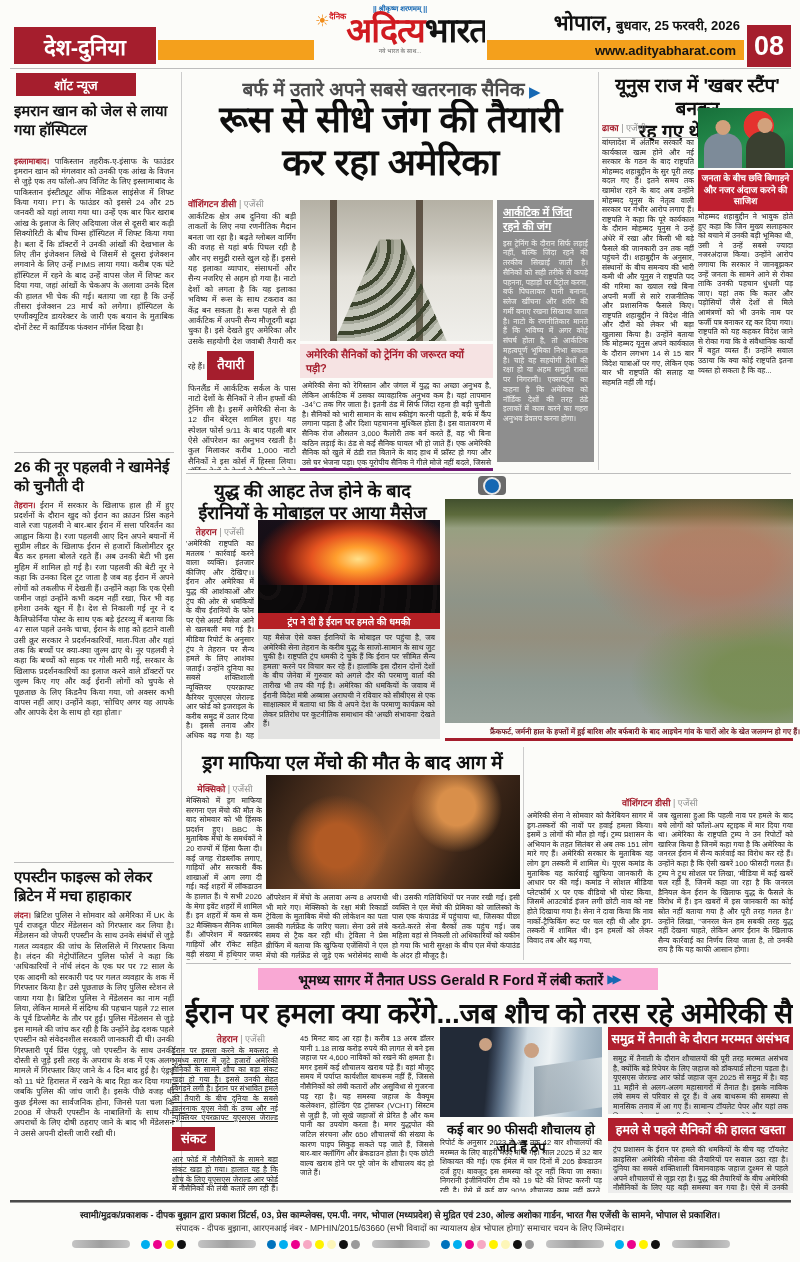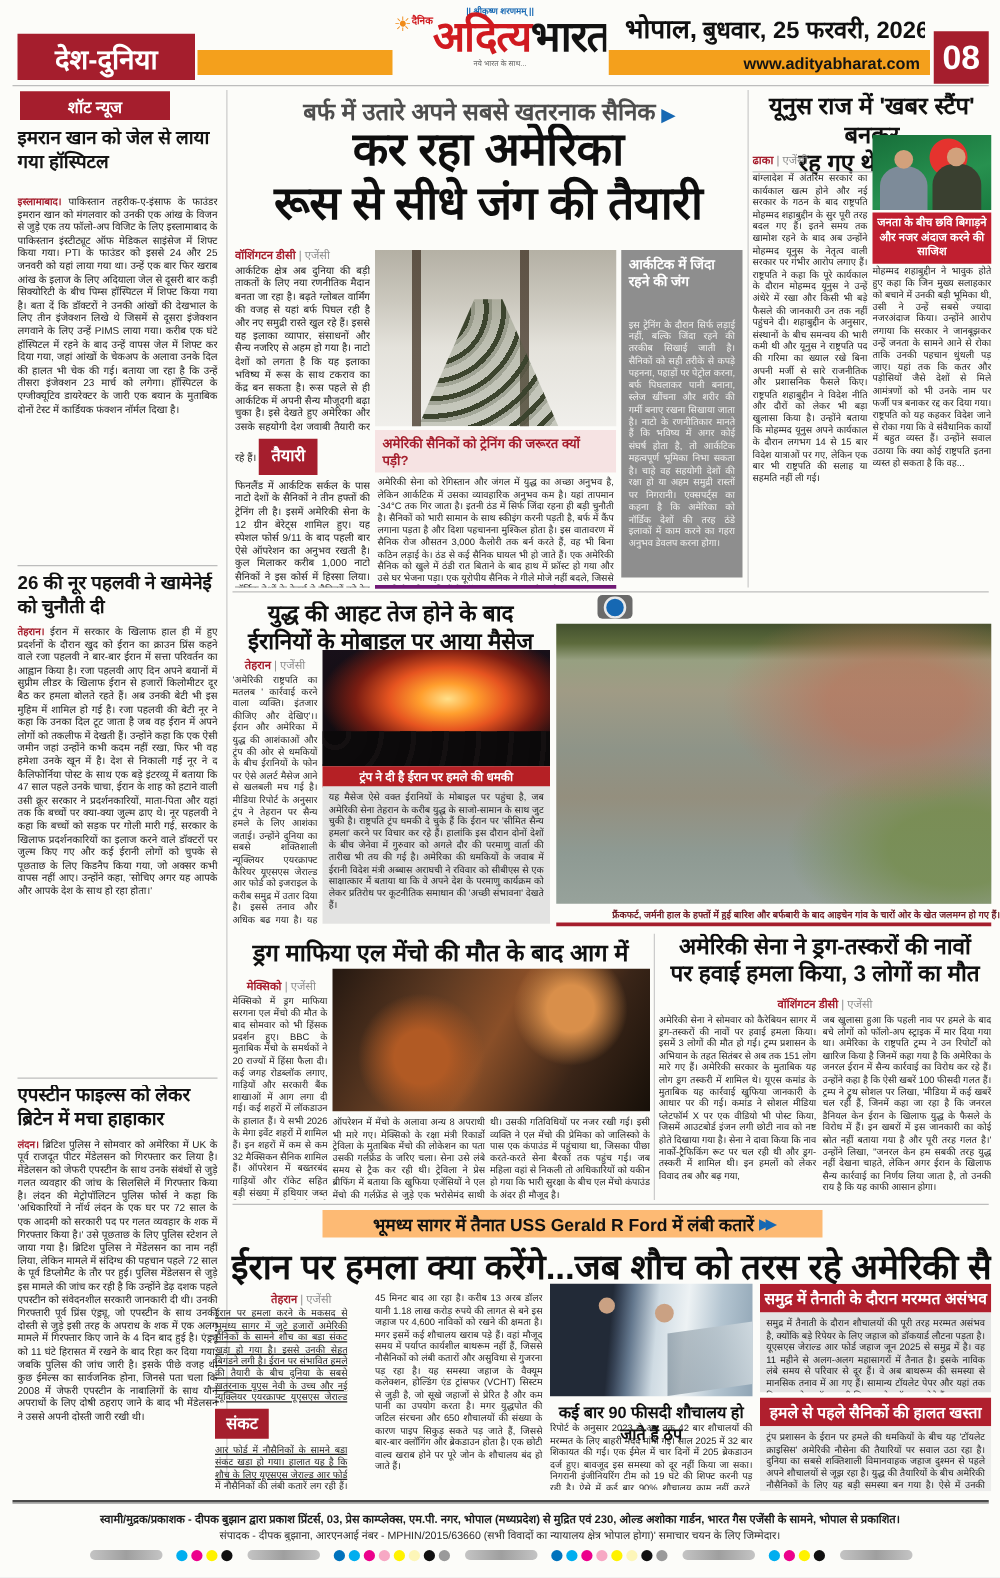--- a/index.html
+++ b/index.html
@@ -18,21 +18,21 @@
   .dateline { font-size:9px; color:#8d8d8d; }
   .dl-place { color:#a51e2d; font-weight:bold; }
   .title-sm { font-weight:bold; color:#141414; font-size:15px; line-height:1.25; }
   .headline-main { font-weight:bold; color:#0e0e0e; font-size:37px; line-height:1.16; letter-spacing:-0.5px; }
   .headline-mid { font-weight:bold; color:#101010; font-size:19px; line-height:1.22; }
   .kicker { font-weight:bold; color:#4e4e4e; font-size:19px; }
   .arrow { color:#1668b3; font-size:15px; vertical-align:middle; }
   .label-box { display:inline-block; background:#a51e2d; color:#fff; font-weight:bold; font-size:13px;
                padding:6px 10px; margin:4px 0; }
   .gray-box { background:#8e8e8e; color:#f4f4f2; padding:6px 6px; }
-  .gray-box h4 { color:#ffffff; font-size:11px; line-height:1.25; margin-bottom:21px; }
+  .gray-box h4 { color:#ffffff; font-size:11px; line-height:1.25; margin-bottom:5px;text-decoration:underline; }
   .caption-strip { background:#f6e3e3; color:#a51e2d; font-weight:bold; font-size:10.5px; padding:3px 6px; }
   .photo { background-color:#888; }
   
   .photo-soldiers { background:
       repeating-linear-gradient(90deg, rgba(64,50,36,0) 0 30px, rgba(64,50,36,.75) 30px 37px, rgba(64,50,36,0) 37px 86px),
       linear-gradient(180deg,#b4b0a4 0%,#ccc9bf 30%,#e4e2db 55%,#f0efeb 100%); }
   .soldier-line { position:absolute; left:18%; bottom:0; width:58%; height:72%;
       clip-path:polygon(40% 0,60% 0,100% 100%,0 100%);
       background: repeating-radial-gradient(circle at 10px 8px, #3c442e 0 4px, rgba(60,68,46,.25) 4px 7px, transparent 7px 14px), #55604344; }
   .photo-bangladesh { background:
@@ -87,21 +87,21 @@
   </div>
   <div class="abs" style="left:315px;top:4px;width:170px;height:60px;text-align:center;">
     <div style="font-size:7px;color:#1668b3;font-weight:bold;">|| श्रीकृष्ण शरणमम् ||</div>
     <div style="line-height:1;white-space:nowrap;">
       <span style="color:#f08c1a;font-size:16px;vertical-align:top;">☀</span><span style="color:#d01a20;font-size:8px;font-weight:bold;vertical-align:top;">दैनिक</span><span class="logo-first">अदित्य</span><span class="logo-second">भारत</span>
     </div>
     <div style="font-size:6px;color:#666;">नये भारत के साथ...</div>
   </div>
   <div class="abs" style="left:500px;top:8px;width:240px;text-align:right;white-space:nowrap;">
     <span class="bold" style="font-size:21px;color:#101010;">भोपाल,</span>
-    <span class="bold" style="font-size:19px;color:#101010;">बुधवार, 25 फरवरी, 2026</span>
+    <span class="bold" style="font-size:13px;color:#101010;">बुधवार, 25 फरवरी, 2026</span>
   </div>
   <div class="abs maroon-bg" style="left:747px;top:25px;width:44px;height:42px;display:flex;align-items:center;justify-content:center;">
     <span class="white bold" style="font-size:27px;">08</span>
   </div>
   <div class="abs rule-h" style="left:10px;top:68px;width:781px;"></div>
 
   <div class="abs rule-v" style="left:181px;top:72px;height:1116px;"></div>
 
   <div class="abs maroon-bg" style="left:16px;top:73px;width:120px;height:23px;display:flex;align-items:center;justify-content:center;">
     <span class="white bold" style="font-size:13px;">शॉट न्यूज</span>
@@ -131,22 +131,22 @@
       <span class="dl-place" style="font-size:8px;">लंदन।</span>
       <span>ब्रिटिश पुलिस ने सोमवार को अमेरिका में UK के पूर्व राजदूत पीटर मेंडेलसन को गिरफ्तार कर लिया है। मेंडेलसन को जेफरी एपस्टीन के साथ उनके संबंधों से जुड़े गलत व्यवहार की जांच के सिलसिले में गिरफ्तार किया है। लंदन की मेट्रोपॉलिटन पुलिस फोर्स ने कहा कि 'अधिकारियों ने नॉर्थ लंदन के एक घर पर 72 साल के एक आदमी को सरकारी पद पर गलत व्यवहार के शक में गिरफ्तार किया है।' उसे पूछताछ के लिए पुलिस स्टेशन ले जाया गया है। ब्रिटिश पुलिस ने मेंडेलसन का नाम नहीं लिया, लेकिन मामले में संदिग्ध की पहचान पहले 72 साल के पूर्व डिप्लोमैट के तौर पर हुई। पुलिस मेंडेलसन से जुड़े इस मामले की जांच कर रही है कि उन्होंने डेढ़ दशक पहले एपस्टीन को संवेदनशील सरकारी जानकारी दी थी। उनकी गिरफ्तारी पूर्व प्रिंस एंड्र्यू, जो एपस्टीन के साथ उनकी दोस्ती से जुड़े इसी तरह के अपराध के शक में एक अलग मामले में गिरफ्तार किए जाने के 4 दिन बाद हुई है। एंड्र्यू को 11 घंटे हिरासत में रखने के बाद रिहा कर दिया गया, जबकि पुलिस की जांच जारी है। इसके पीछे वजह थी कुछ ईमेल्स का सार्वजनिक होना, जिनसे पता चला कि 2008 में जेफरी एपस्टीन के नाबालिगों के साथ यौन अपराधों के लिए दोषी ठहराए जाने के बाद भी मेंडेलसन ने उससे अपनी दोस्ती जारी रखी थी।</span>
     </div>
   </div>
 
   <div class="abs ctr" style="left:188px;top:76px;width:407px;">
     <span class="kicker">बर्फ में उतारे अपने सबसे खतरनाक सैनिक</span>
     <span class="arrow">▶</span>
   </div>
   <div class="abs ctr headline-main" style="left:186px;top:99px;width:409px;">
+    <div>रूस से सीधे जंग की तैयारी</div>
     <div>कर रहा अमेरिका</div>
-    <div>रूस से सीधे जंग की तैयारी</div>
   </div>
   <div class="abs dateline" style="left:188px;top:197px;width:108px;">
     <span class="dl-place">वॉशिंगटन डीसी</span> |
     <span>एजेंसी</span>
   </div>
   <div class="abs bt" style="left:188px;top:212px;width:108px;height:258px;">
     <span>आर्कटिक क्षेत्र अब दुनिया की बड़ी ताकतों के लिए नया रणनीतिक मैदान बनता जा रहा है। बढ़ते ग्लोबल वार्मिंग की वजह से यहां बर्फ पिघल रही है और नए समुद्री रास्ते खुल रहे हैं। इससे यह इलाका व्यापार, संसाधनों और सैन्य नजरिए से अहम हो गया है। नाटो देशों को लगता है कि यह इलाका भविष्य में रूस के साथ टकराव का केंद्र बन सकता है। रूस पहले से ही आर्कटिक में अपनी सैन्य मौजूदगी बढ़ा चुका है। इसे देखते हुए अमेरिका और उसके सहयोगी देश जवाबी तैयारी कर रहे हैं।</span>
     <div class="label-box">तैयारी</div>
     <div><span>फिनलैंड में आर्कटिक सर्कल के पास नाटो देशों के सैनिकों ने तीन हफ्तों की ट्रेनिंग ली है। इसमें अमेरिकी सेना के 12 ग्रीन बेरेट्स शामिल हुए। यह स्पेशल फोर्स 9/11 के बाद पहली बार ऐसे ऑपरेशन का अनुभव रखती है। कुल मिलाकर करीब 1,000 नाटो सैनिकों ने इस कोर्स में हिस्सा लिया। नॉर्डिक देशों के ट्रेनर्स ने सैनिकों को ट्रेन किया, जिन्हें बर्फीले इलाकों में लड़ाई का लंबा अनुभव है। अब इस कोर्स में लगभग आधे सैनिक होते हैं।</span></div>
   </div>
@@ -209,34 +209,30 @@
     <span class="dl-place">मेक्सिको</span> |
     <span>एजेंसी</span>
   </div>
   <div class="abs bts" style="left:186px;top:796px;width:76px;height:164px;">मेक्सिको में ड्रग माफिया सरगना एल मेंचो की मौत के बाद सोमवार को भी हिंसक प्रदर्शन हुए। BBC के मुताबिक मेंचो के समर्थकों ने 20 राज्यों में हिंसा फैला दी। कई जगह रोडब्लॉक लगाए, गाड़ियों और सरकारी बैंक शाखाओं में आग लगा दी गई। कई शहरों में लॉकडाउन के हालात हैं। ये सभी 2026 के मेगा इवेंट शहरों में शामिल हैं। इन शहरों में कम से कम 32 मैक्सिकन सैनिक शामिल हैं। ऑपरेशन में बख्तरबंद गाड़ियों और रॉकेट सहित बड़ी संख्या में हथियार जब्त किए। जालिस्को में सेना ने रविवार को बड़े ऑपरेशन के दौरान ड्रग माफिया सरगना एल मेंचो को मार गिराया। सेना के ऑपरेशन के दौरान वह घायल हो गया था। उसे एयरलिफ्ट कर मेक्सिको सिटी ले जाया गया था, लेकिन रास्ते में उसने दम तोड़ दिया।</div>
   <div class="abs photo photo-burned" style="left:266px;top:775px;width:254px;height:114px;"></div>
   <div class="abs bts" style="left:266px;top:893px;width:122px;height:67px;">ऑपरेशन में मेंचो के अलावा अन्य 8 अपराधी भी मारे गए। मेक्सिको के रक्षा मंत्री रिकार्डो ट्रेविला के मुताबिक मेंचो की लोकेशन का पता उसकी गर्लफ्रेंड के जरिए चला। सेना उसे लंबे समय से ट्रैक कर रही थी। ट्रेविला ने प्रेस ब्रीफिंग में बताया कि खुफिया एजेंसियों ने एल मेंचो की गर्लफ्रेंड से जुड़े एक भरोसेमंद साथी की पहचान की</div>
   <div class="abs bts" style="left:392px;top:893px;width:128px;height:67px;">थी। उसकी गतिविधियों पर नजर रखी गई। इसी व्यक्ति ने एल मेंचो की प्रेमिका को जालिस्को के पास एक कंपाउंड में पहुंचाया था, जिसका पीछा करते-करते सेना बैरकों तक पहुंच गई। जब महिला वहां से निकली तो अधिकारियों को यकीन हो गया कि भारी सुरक्षा के बीच एल मेंचो कंपाउंड के अंदर ही मौजूद है।</div>
 
   <div class="abs rule-v" style="left:523px;top:747px;height:213px;"></div>
 
-  <div class="abs ctr headline-mid" style="left:527px;top:747px;width:266px;font-size:18px;">
-    <div>अमेरिकी सेना ने ड्रग-तस्करों की नावों</div>
-    <div>पर हवाई हमला किया, 3 लोगों का मौत</div>
-  </div>
   <div class="abs dateline ctr" style="left:527px;top:796px;width:266px;">
     <span class="dl-place">वॉशिंगटन डीसी</span> |
     <span>एजेंसी</span>
   </div>
   <div class="abs bts" style="left:527px;top:811px;width:126px;height:150px;">अमेरिकी सेना ने सोमवार को कैरेबियन सागर में ड्रग-तस्करों की नावों पर हवाई हमला किया। इसमें 3 लोगों की मौत हो गई। ट्रम्प प्रशासन के अभियान के तहत सितंबर से अब तक 151 लोग मारे गए हैं। अमेरिकी सरकार के मुताबिक यह लोग ड्रग तस्करी में शामिल थे। यूएस कमांड के मुताबिक यह कार्रवाई खुफिया जानकारी के आधार पर की गई। कमांड ने सोशल मीडिया प्लेटफॉर्म X पर एक वीडियो भी पोस्ट किया, जिसमें आउटबोर्ड इंजन लगी छोटी नाव को नष्ट होते दिखाया गया है। सेना ने दावा किया कि नाव नार्को-ट्रैफिकिंग रूट पर चल रही थी और ड्रग-तस्करी में शामिल थी। इन हमलों को लेकर विवाद तब और बढ़ गया,</div>
   <div class="abs bts" style="left:658px;top:811px;width:135px;height:150px;">जब खुलासा हुआ कि पहली नाव पर हमले के बाद बचे लोगों को फॉलो-अप स्ट्राइक में मार दिया गया था। अमेरिका के राष्ट्रपति ट्रम्प ने उन रिपोर्टों को खारिज किया है जिनमें कहा गया है कि अमेरिका के जनरल ईरान में सैन्य कार्रवाई का विरोध कर रहे हैं। उन्होंने कहा है कि ऐसी खबरें 100 फीसदी गलत हैं। ट्रम्प ने ट्रुथ सोशल पर लिखा, 'मीडिया में कई खबरें चल रही हैं, जिनमें कहा जा रहा है कि जनरल डैनियल केन ईरान के खिलाफ युद्ध के फैसले के विरोध में हैं। इन खबरों में इस जानकारी का कोई स्रोत नहीं बताया गया है और पूरी तरह गलत है।' उन्होंने लिखा, ''जनरल केन हम सबकी तरह युद्ध नहीं देखना चाहते, लेकिन अगर ईरान के खिलाफ सैन्य कार्रवाई का निर्णय लिया जाता है, तो उनकी राय है कि यह काफी आसान होगा।</div>
 
   <div class="abs rule-h" style="left:186px;top:963px;width:605px;"></div>
 
-  <div class="abs" style="left:258px;top:968px;width:400px;height:22px;background:#fdba74;display:flex;align-items:center;justify-content:center;gap:4px;">
+  <div class="abs" style="left:258px;top:968px;width:400px;height:22px;background:#f9a8d4;display:flex;align-items:center;justify-content:center;gap:4px;">
     <span class="bold" style="font-size:14px;color:#111;">भूमध्य सागर में तैनात USS Gerald R Ford में लंबी कतारें</span>
     <span class="arrow" style="font-size:12px;letter-spacing:-4px;">▶▶</span>
   </div>
   <div class="abs ctr bold" style="left:185px;top:993px;width:608px;font-size:28px;color:#0e0e0e;white-space:nowrap;">ईरान पर हमला क्या करेंगे...जब शौच को तरस रहे अमेरिकी सैनिक</div>
 
   <div class="abs dateline ctr" style="left:188px;top:1032px;width:106px;">
     <span class="dl-place">तेहरान</span> |
     <span>एजेंसी</span>
   </div>
   <div class="abs bts" style="left:172px;top:1046px;width:106px;height:146px;text-decoration:underline;">

